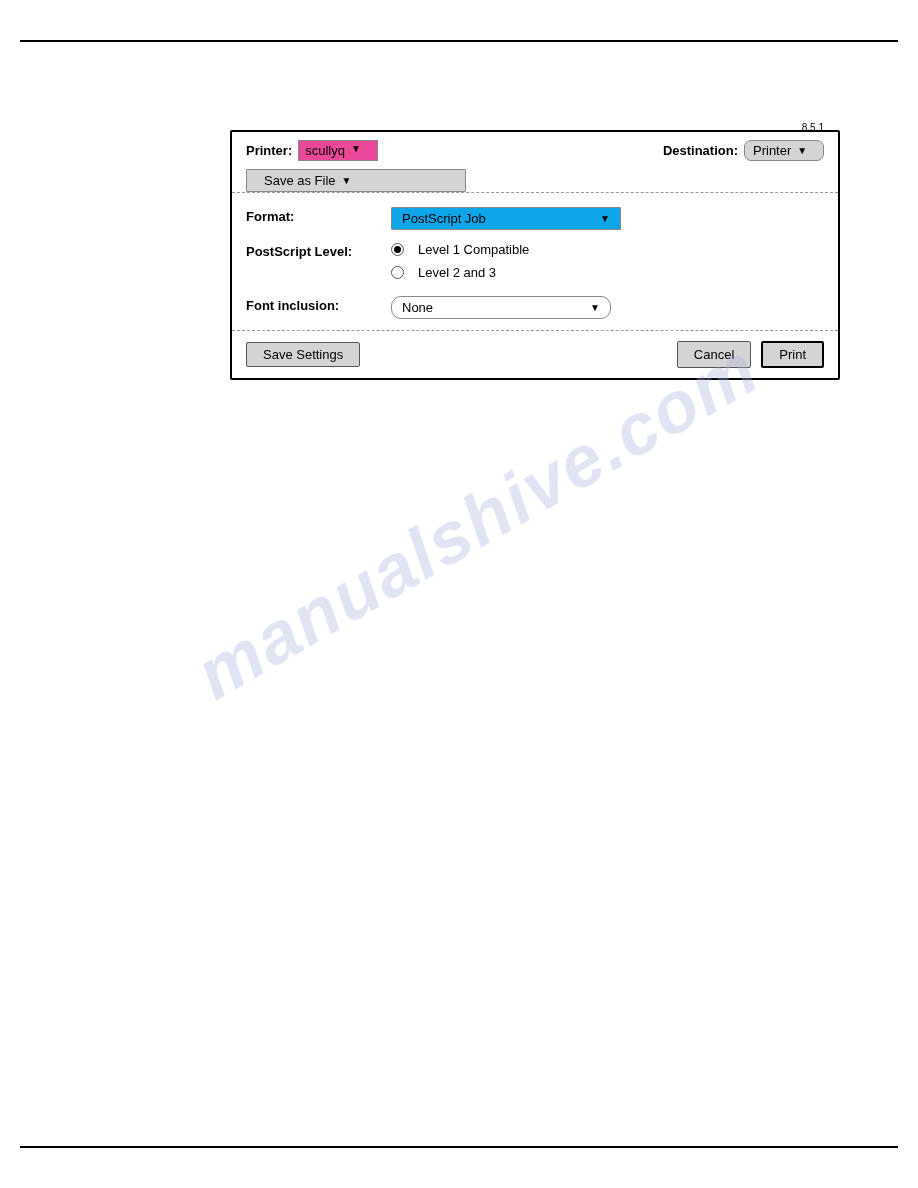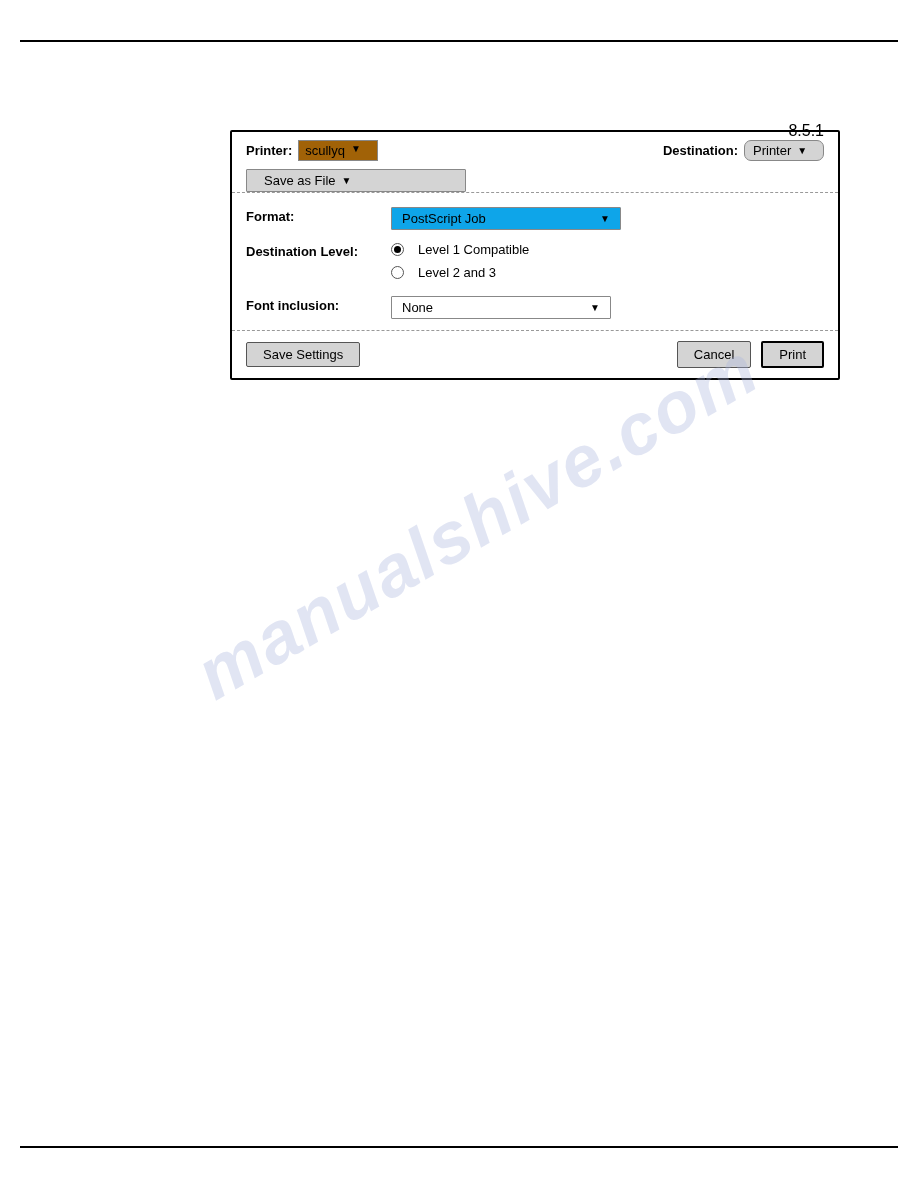--- a/index.html
+++ b/index.html
@@ -48,21 +48,21 @@
 
     .printer-label {
       font-weight: bold;
       font-size: 13px;
     }
 
     .printer-dropdown {
       display: flex;
       align-items: flex-start;
       border: 1px solid #888;
-      background: #a16207;
+      background: #ec4899;
       padding: 2px 6px;
       min-width: 80px;
       cursor: pointer;
       font-size: 13px;
       gap: 6px;
     }
 
     .header-row {
       display: flex;
       align-items: center;
@@ -190,21 +190,21 @@
     .font-inclusion-dropdown {
       display: flex;
       align-items: center;
       border: 1px solid #888;
       background: #fff;
       padding: 3px 10px;
       width: 220px;
       cursor: pointer;
       font-size: 13px;
       gap: 6px;
-      border-radius: 1px;
+      border-radius: 10px;
       justify-content: space-between;
     }
 
     .dialog-footer {
       display: flex;
       align-items: center;
       justify-content: space-between;
       padding: 10px 14px;
     }
 
@@ -253,21 +253,21 @@
 
   <div class="header-row">
     <div style="display:flex;align-items:center;gap:6px;">
       <span class="printer-label">Printer:</span>
       <div class="printer-dropdown">
         <span>scullyq</span>
         <span class="dropdown-arrow">▼</span>
       </div>
     </div>
     <div style="display:flex;align-items:center;gap:6px;position:relative;">
-      <span style="position:absolute;top:-18px;right:0;font-size:16px;">8.5.1</span>
+      <span style="position:absolute;top:-18px;right:0;font-size:10px;">8.5.1</span>
       <span class="destination-label">Destination:</span>
       <div class="destination-dropdown">
         <span>Printer</span>
         <span class="dropdown-arrow">▼</span>
       </div>
     </div>
   </div>
 
   <div class="save-as-row">
     <div class="save-as-dropdown">
@@ -282,21 +282,21 @@
       <span class="form-label">Format:</span>
       <div class="form-control">
         <div class="format-dropdown">
           <span>PostScript Job</span>
           <span class="dropdown-arrow">▼</span>
         </div>
       </div>
     </div>
 
     <div class="form-row">
-      <span class="form-label">Destination Level:</span>
+      <span class="form-label">PostScript Level:</span>
       <div class="form-control">
         <div class="radio-option">
           <div class="radio-circle selected">
           </div>
           <span>Level 1 Compatible</span>
         </div>
         <div class="radio-option">
           <div class="radio-circle"></div>
           <span>Level 2 and 3</span>
         </div>

